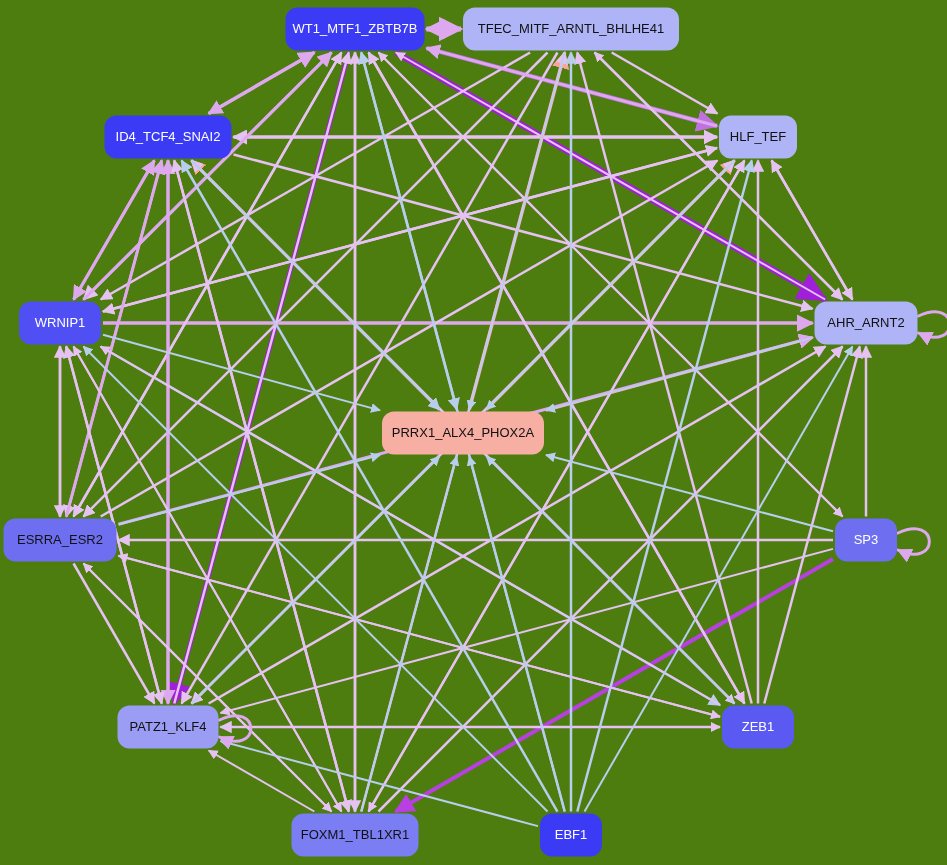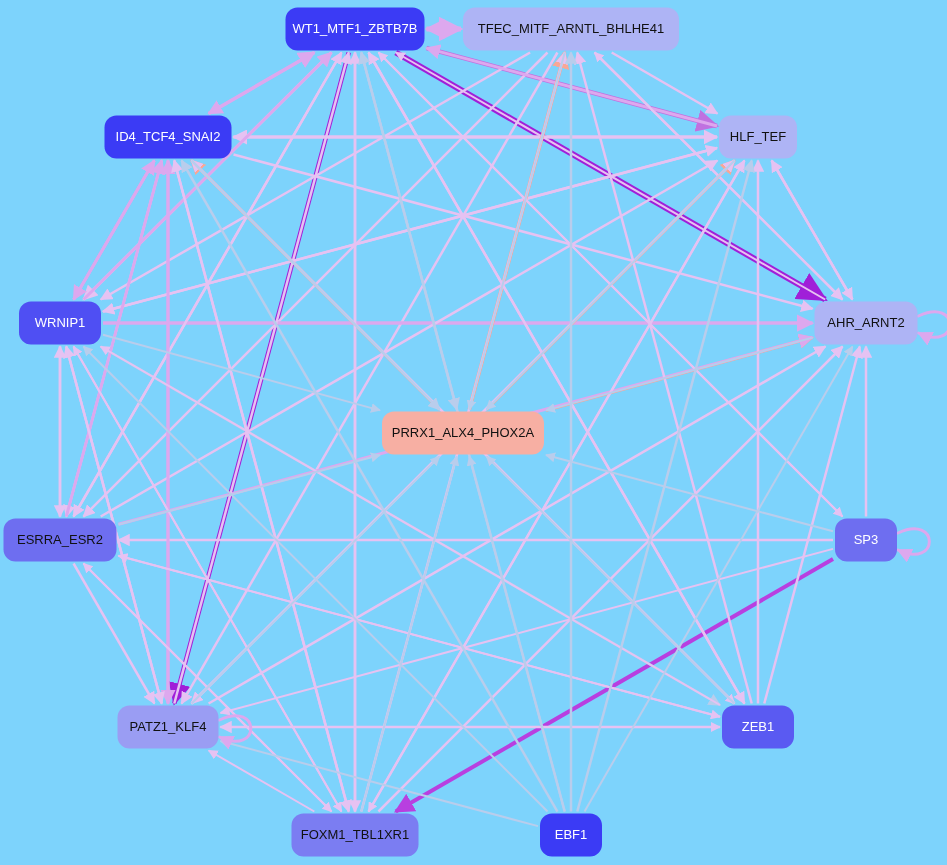--- a/index.html
+++ b/index.html
@@ -1,19 +1,19 @@
 <!DOCTYPE html>
 <html><head>
 <meta charset="utf-8">
 <title>Gene Regulatory Network</title>
 <style>
   html,body{margin:0;padding:0;background:#ffffff;}
   body{width:947px;height:865px;overflow:hidden;
        font-family:"Liberation Sans","DejaVu Sans",sans-serif;}
-  #graph-root{position:relative;width:947px;height:865px;background:#7dd3fc;}
+  #graph-root{position:relative;width:947px;height:865px;background:#4d7c0f;}
   svg#network-canvas{position:absolute;left:0;top:0;width:947px;height:865px;}
   .node-group{cursor:pointer;}
   .node-rect{stroke:none;}
   .node-label{font-family:"Liberation Sans","DejaVu Sans",sans-serif;
               font-size:13px;text-anchor:middle;dominant-baseline:middle;
               pointer-events:none;}
 </style>
 </head>
 <body>
 

